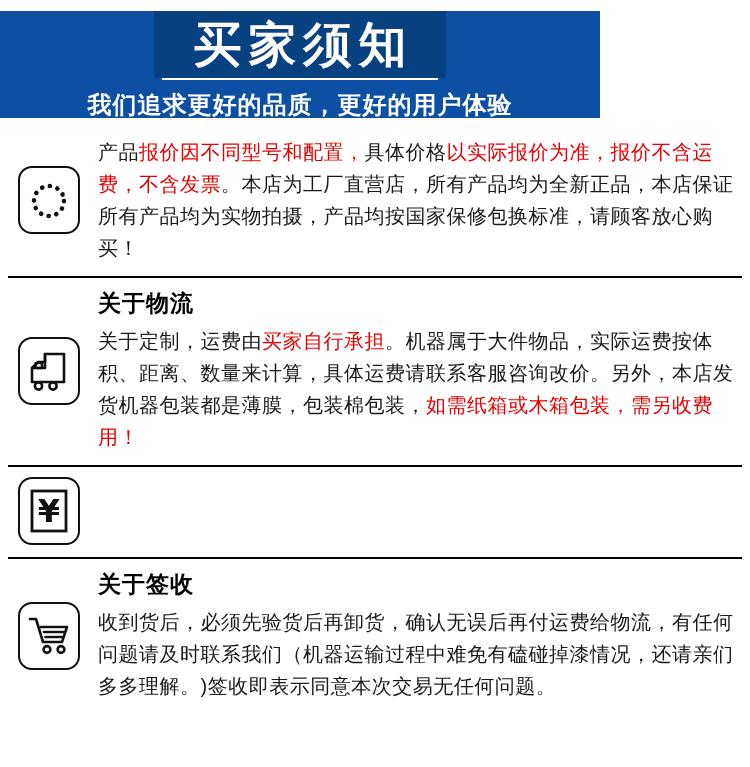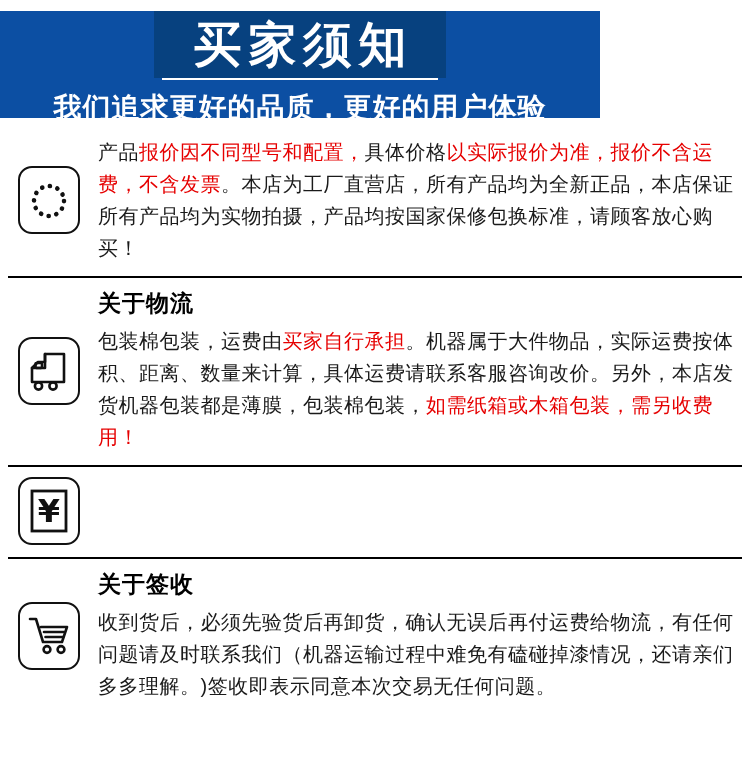--- a/index.html
+++ b/index.html
@@ -46,21 +46,21 @@
   .title-underline{
     width:276px;
     height:2px;
     background:#ffffff;
     margin:0 auto;
   }
   .banner-subtitle{
     margin-top:9px;
     text-align:center;
     color:#ffffff;
-    font-size:28px;
+    font-size:24px;
     font-weight:bold;
     letter-spacing:1px;
   }
 
   
   .sections{margin-top:8px;}
   .notice-section{
     display:flex;
     align-items:center;
     padding:10px 10px 12px 0;
@@ -143,21 +143,21 @@
               <path d="M24 13 V27 H11"></path>
               <rect x="14.5" y="22" width="6.5" height="5" rx="1"></rect>
               <circle cx="17.5" cy="45" r="3.6"></circle>
               <circle cx="32" cy="45" r="3.6"></circle>
             </g>
           </svg>
         </div>
     </div>
     <div class="section-text">
       <h2 class="section-heading">关于物流</h2>
-      <p class="section-body"><span class="black">包装棉包装，运费由</span><span class="red">买家自行承担</span><span class="black">。机器属于大件物品，实际运费按体积、距离、数量来计算，具体运费请联系客服咨询改价。另外，本店发货机器包装都是薄膜，包装棉包装，</span><span class="red">如需纸箱或木箱包装，需另收费用！</span></p>
+      <p class="section-body"><span class="black">关于定制，运费由</span><span class="red">买家自行承担</span><span class="black">。机器属于大件物品，实际运费按体积、距离、数量来计算，具体运费请联系客服咨询改价。另外，本店发货机器包装都是薄膜，包装棉包装，</span><span class="red">如需纸箱或木箱包装，需另收费用！</span></p>
     </div>
   </section>
   <hr class="divider">
 
   <section class="notice-section">
     <div class="icon-col">
       <div class="icon-box">
           <svg width="56" height="60" viewBox="0 0 56 60">
             <rect x="11" y="10" width="34" height="40" fill="none" stroke="#111" stroke-width="2.8"></rect>
             <text x="28" y="41" text-anchor="middle" font-size="32" font-weight="bold" fill="#111" font-family="DejaVu Sans, sans-serif">¥</text>

